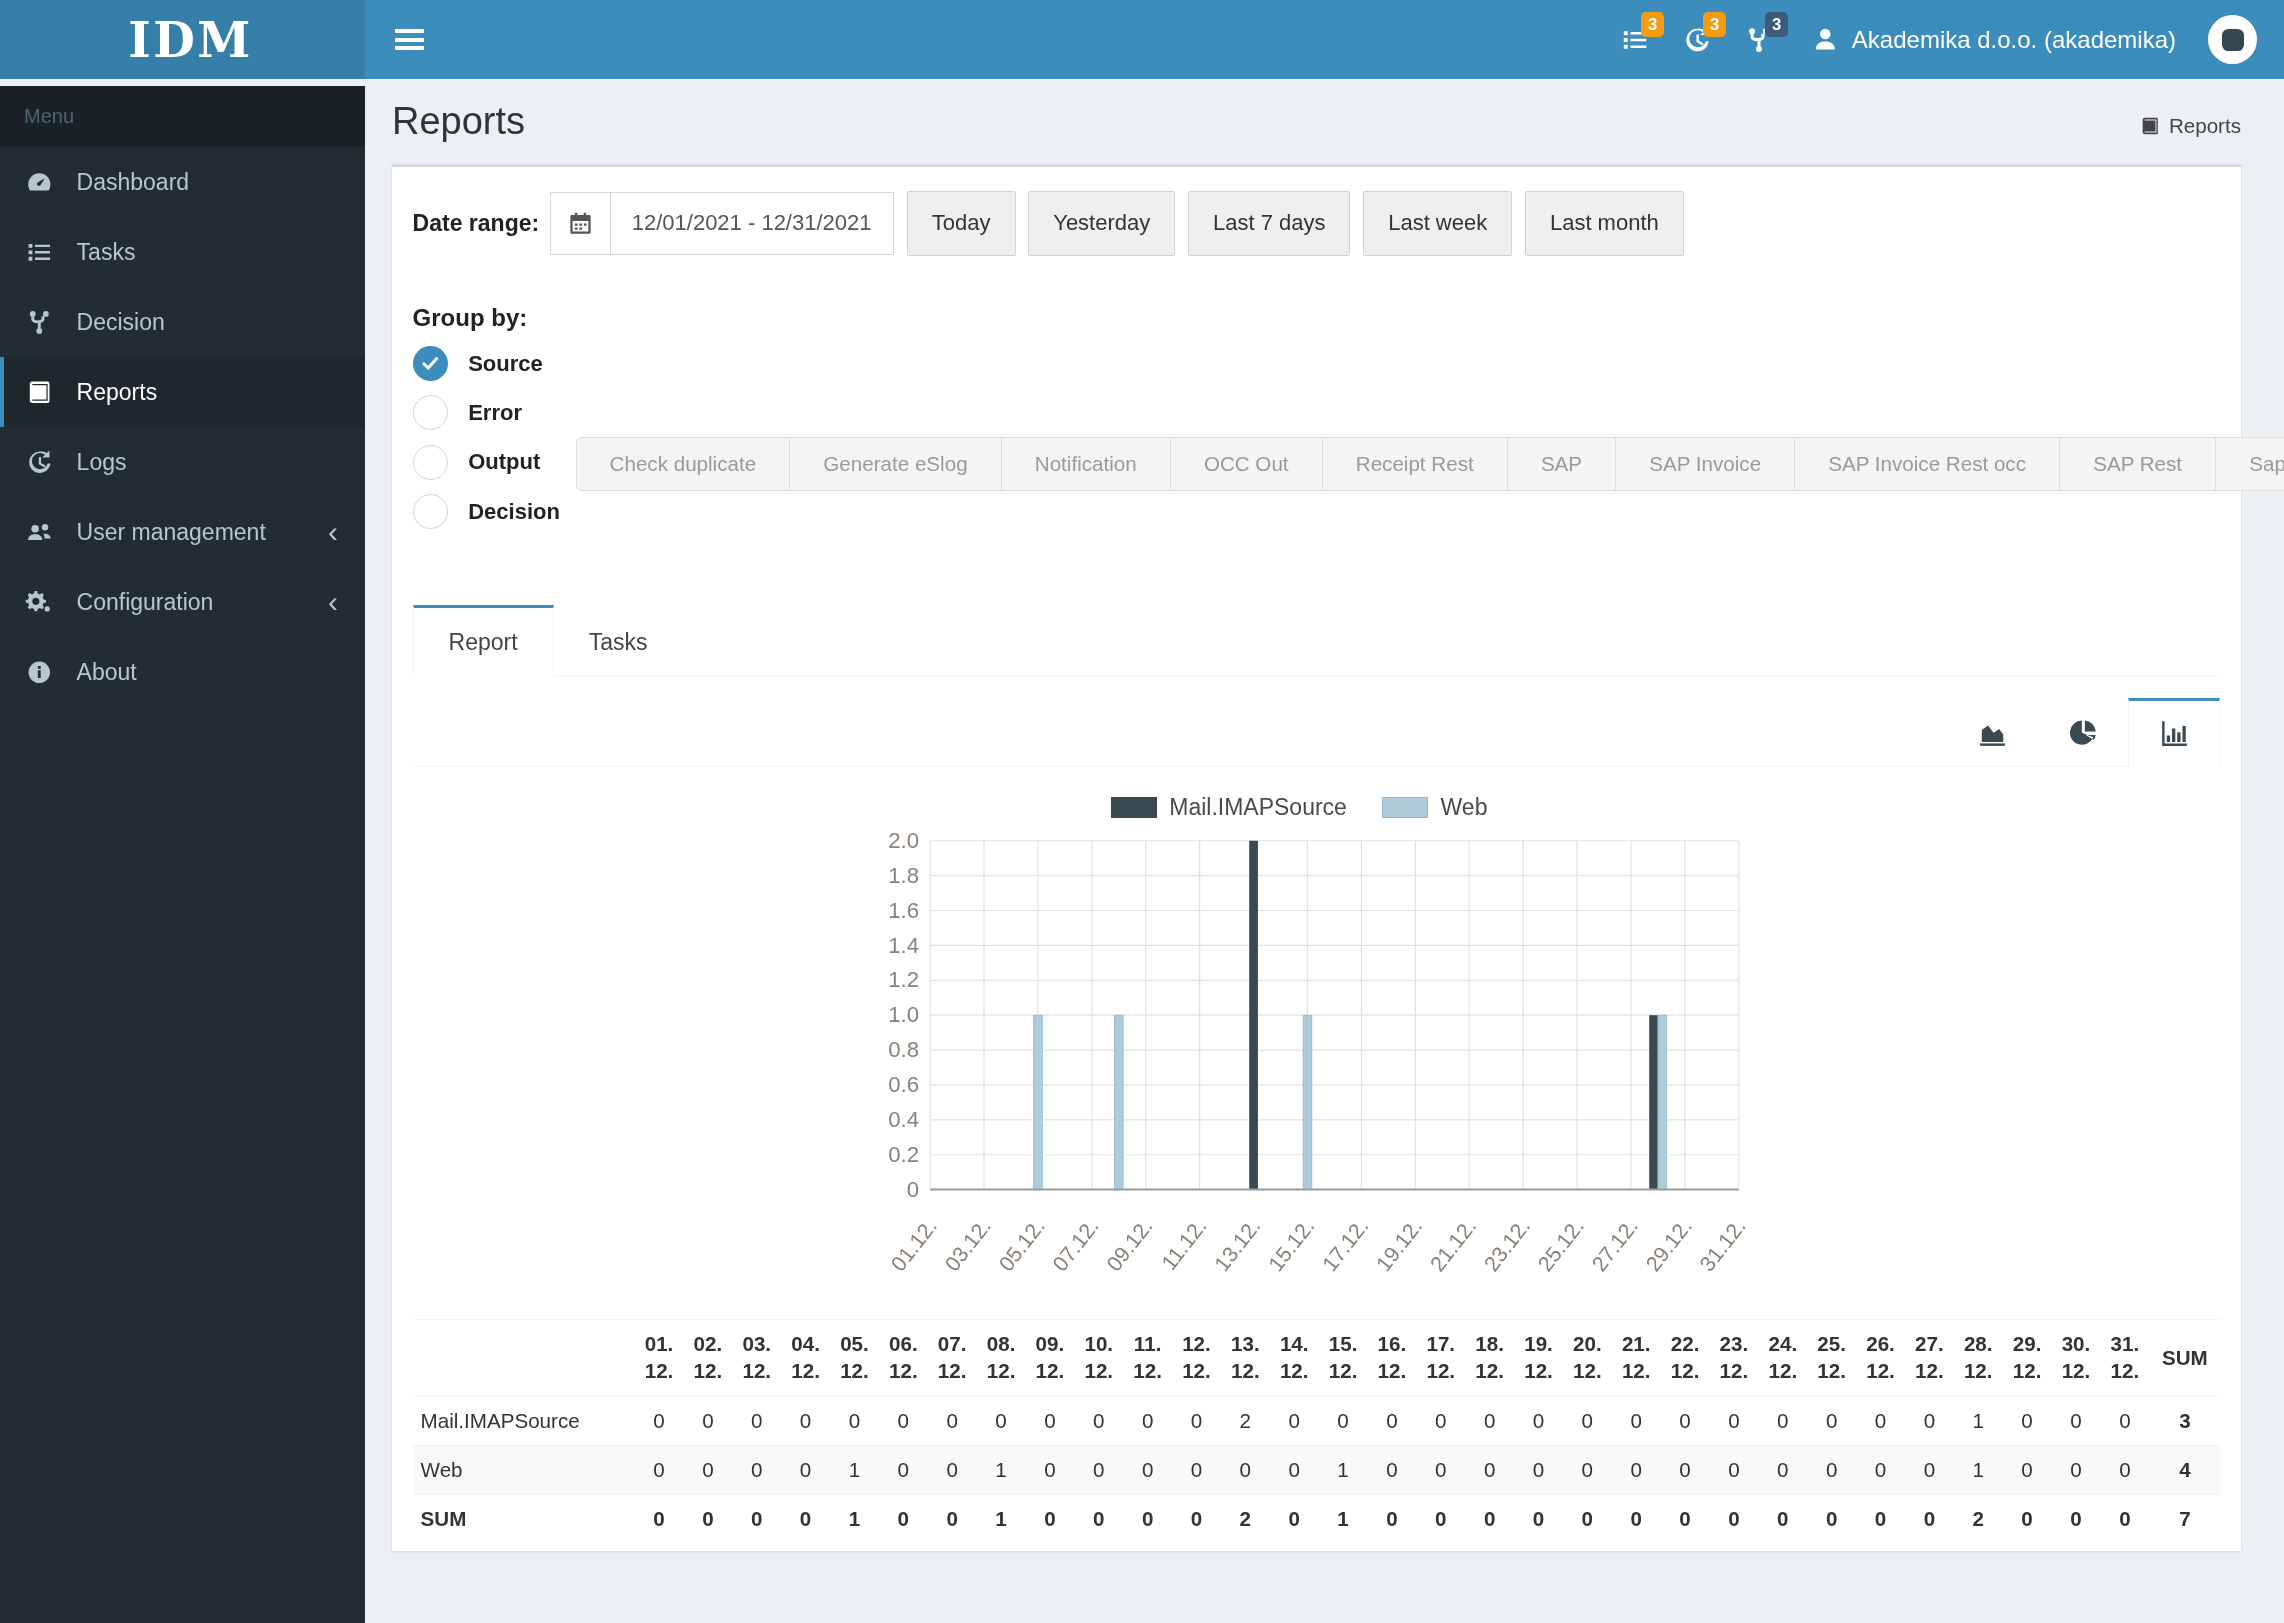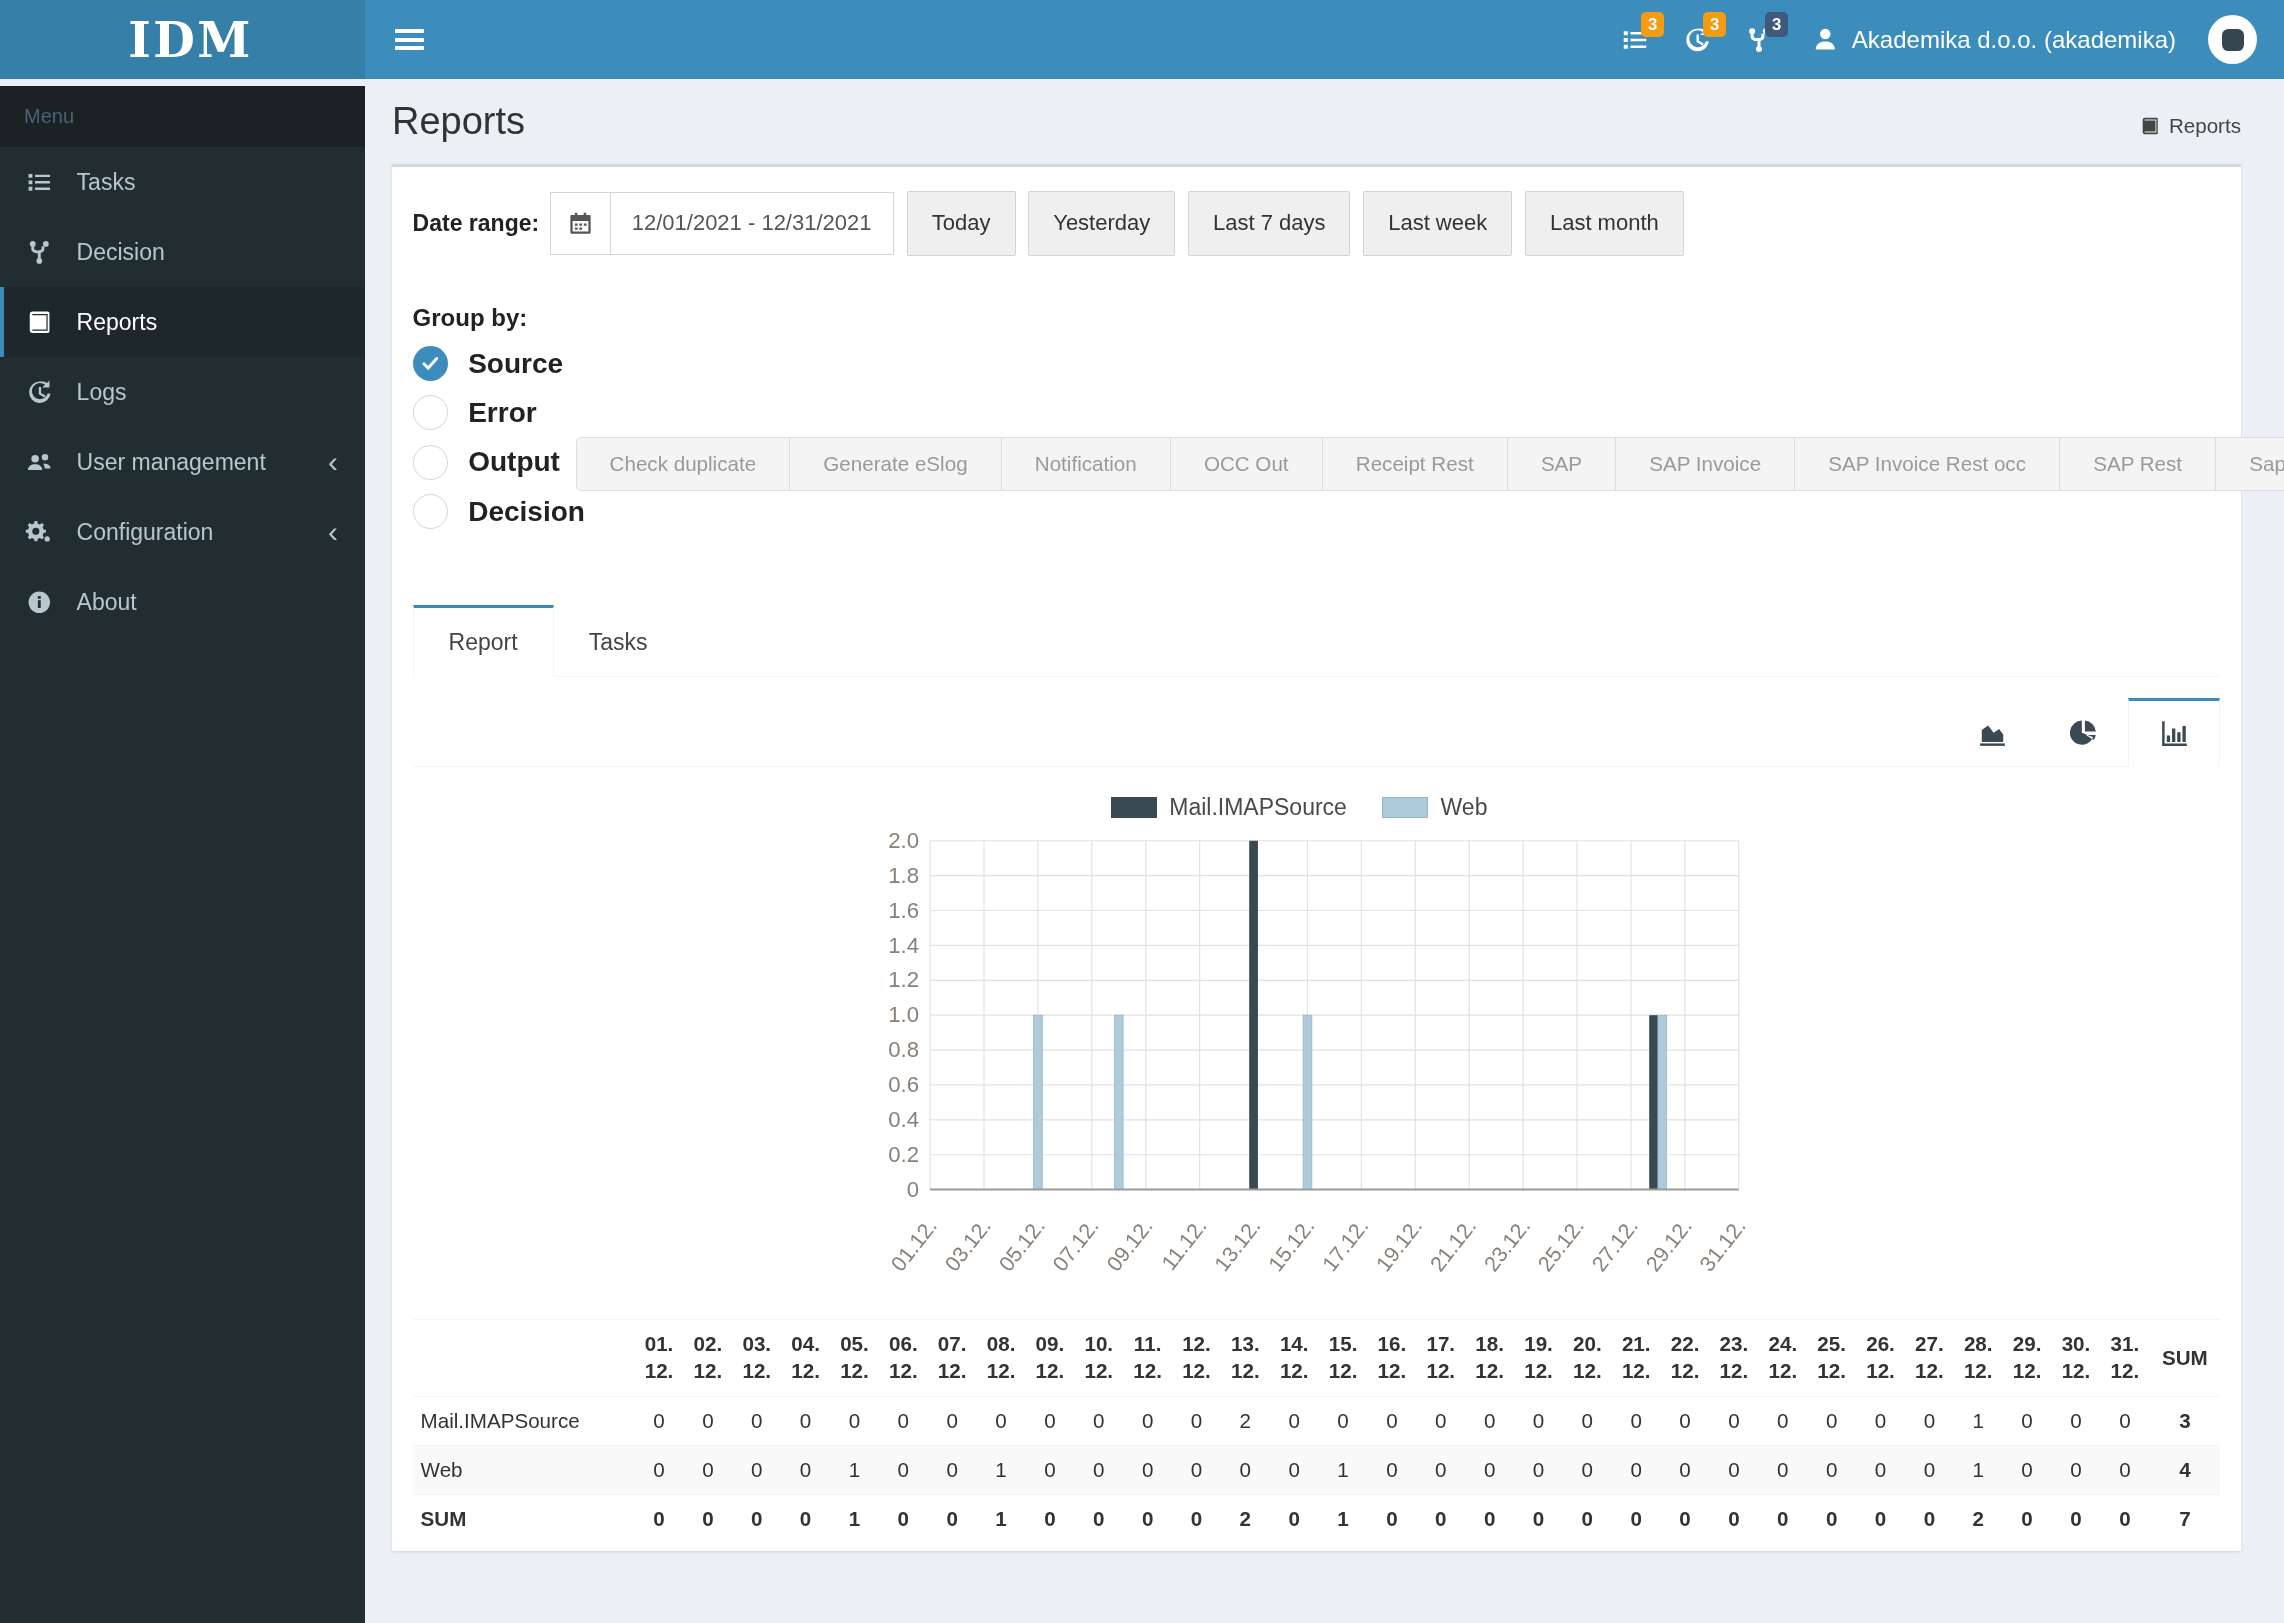--- a/index.html
+++ b/index.html
@@ -76,21 +76,21 @@
     border:0.8px solid #d2d2d2; font-size:22px; color:#333; font-family:inherit; cursor:pointer; border-radius:1.6px;
   }
 
   
   .group-area { position:relative; margin-top:48px; }
   .group-label { font-weight:bold; font-size:24px; color:#222; }
   .radio-row { display:flex; align-items:center; margin-top:14.3px; height:35px; cursor:pointer; }
   .radio-circle { width:35px; height:35px; border-radius:50%; background:#fff; border:1.6px solid #d5d5d5; flex:0 0 35px; }
   .radio-circle.checked { background:#3c8dbc; border:none; display:flex; align-items:center; justify-content:center; }
   .radio-circle.checked svg { width:20.6px; height:20.6px; }
-  .radio-label { margin-left:20.6px; font-weight:bold; font-size:28px; color:#222; }
+  .radio-label { margin-left:20.6px; font-weight:bold; font-size:22px; color:#222; }
   .output-group { position:absolute; left:163px; top:133px; display:flex; }
   .obtn {
     height:54px; padding:0 33px; font-size:20.6px; color:#9a9a9a; background:#f4f4f4;
     border:0.8px solid #ddd; margin-left:-0.8px; font-family:inherit; cursor:pointer; white-space:nowrap;
   }
   .obtn:first-child { border-radius:4.8px 0 0 4.8px; margin-left:0; }
   .obtn:last-child { border-radius:0 4.8px 4.8px 0; }
 
   
   .tabs-row { display:flex; margin-top:76px; border-bottom:0.8px solid #f4f4f4; }
@@ -185,20 +185,28 @@
       <div class="record-btn">
         <span class="sq"></span>
       </div>
     </div>
   </nav>
 </header>
 
 <aside class="sidebar">
   <div class="menu-header">Menu</div>
 
+  <div class="side-item">
+    <span class="ico">
+      <svg viewBox="0 0 24 24">
+          <path d="M12 4.5a9.3 9.3 0 0 0-9.3 9.3c0 1.9.6 3.6 1.5 5h15.6a9.2 9.2 0 0 0 1.5-5A9.3 9.3 0 0 0 12 4.5zm1 10a1.7 1.7 0 1 1-2.4-2.4l6-3.6-3.6 6z"></path>
+        </svg>
+    </span>
+    <span>Dashboard</span>
+  </div>
 
   <div class="side-item">
     <span class="ico">
       <svg viewBox="0 0 24 24">
           <path d="M3 5h3.2v3.2H3zM3 10.4h3.2v3.2H3zM3 15.8h3.2v3.2H3zM8.4 5.6h12.6v2H8.4zM8.4 11h12.6v2H8.4zM8.4 16.4h12.6v2H8.4z"></path>
         </svg>
     </span>
     <span>Tasks</span>
   </div>
 

